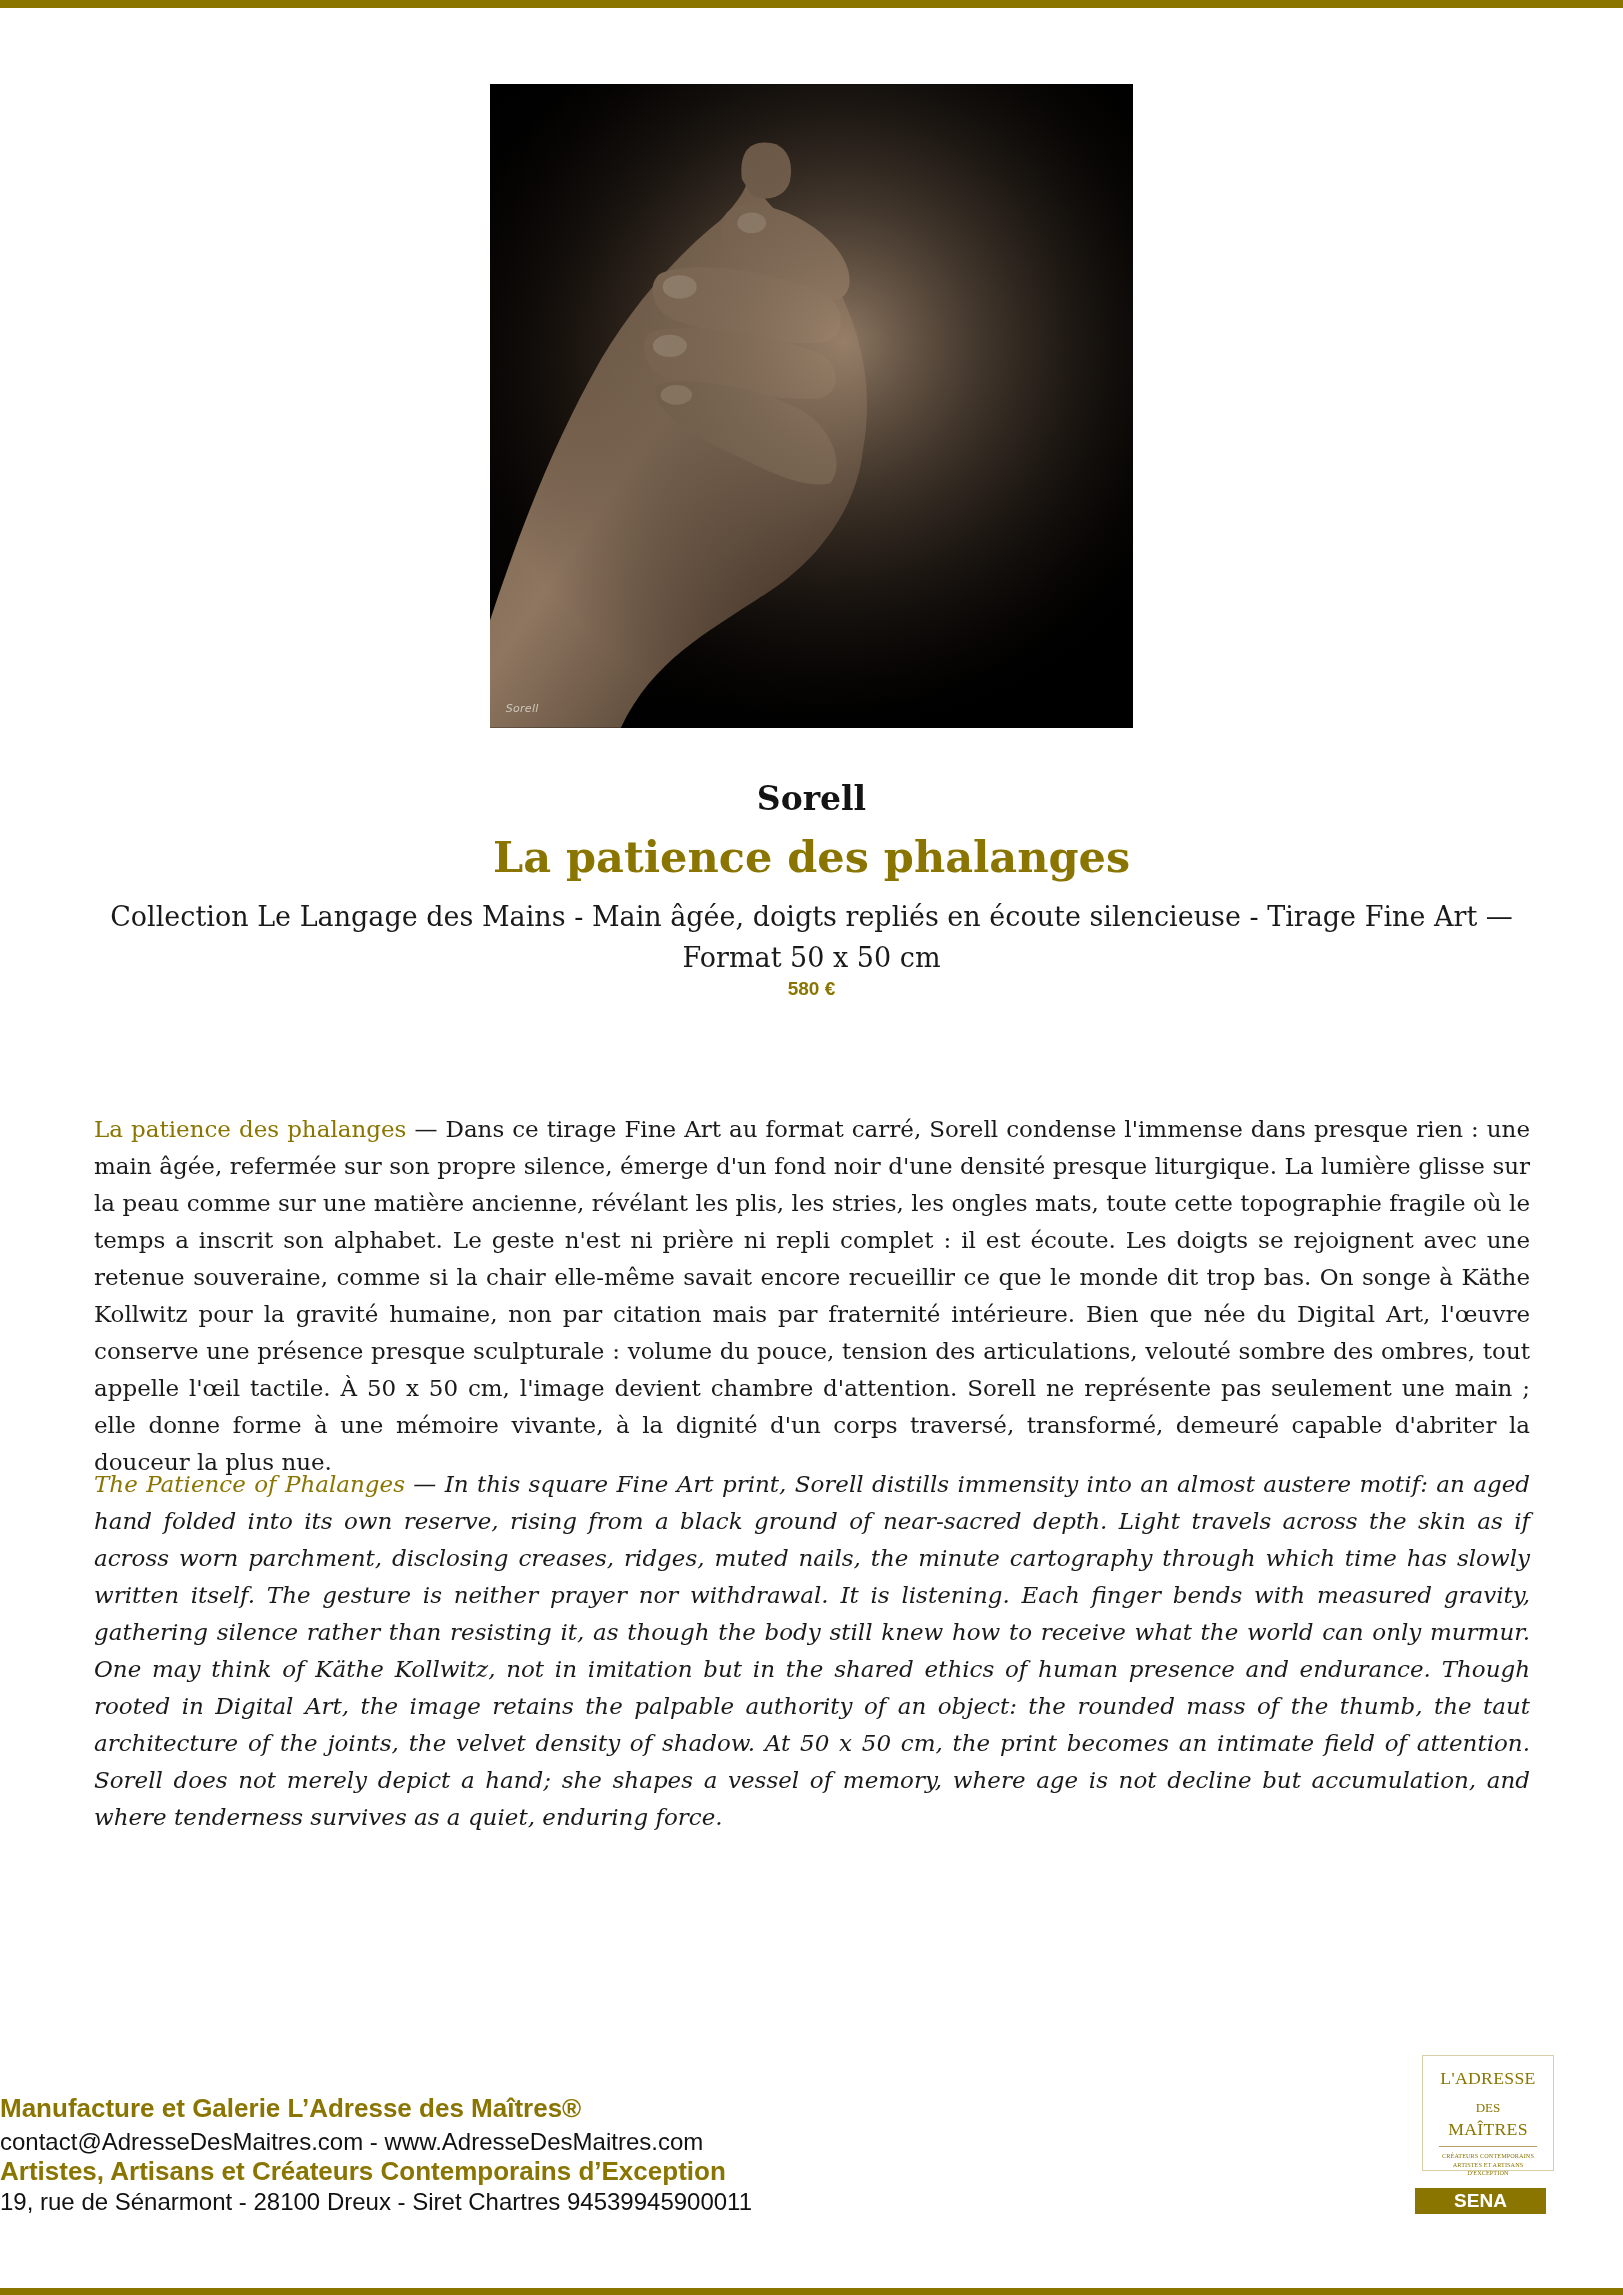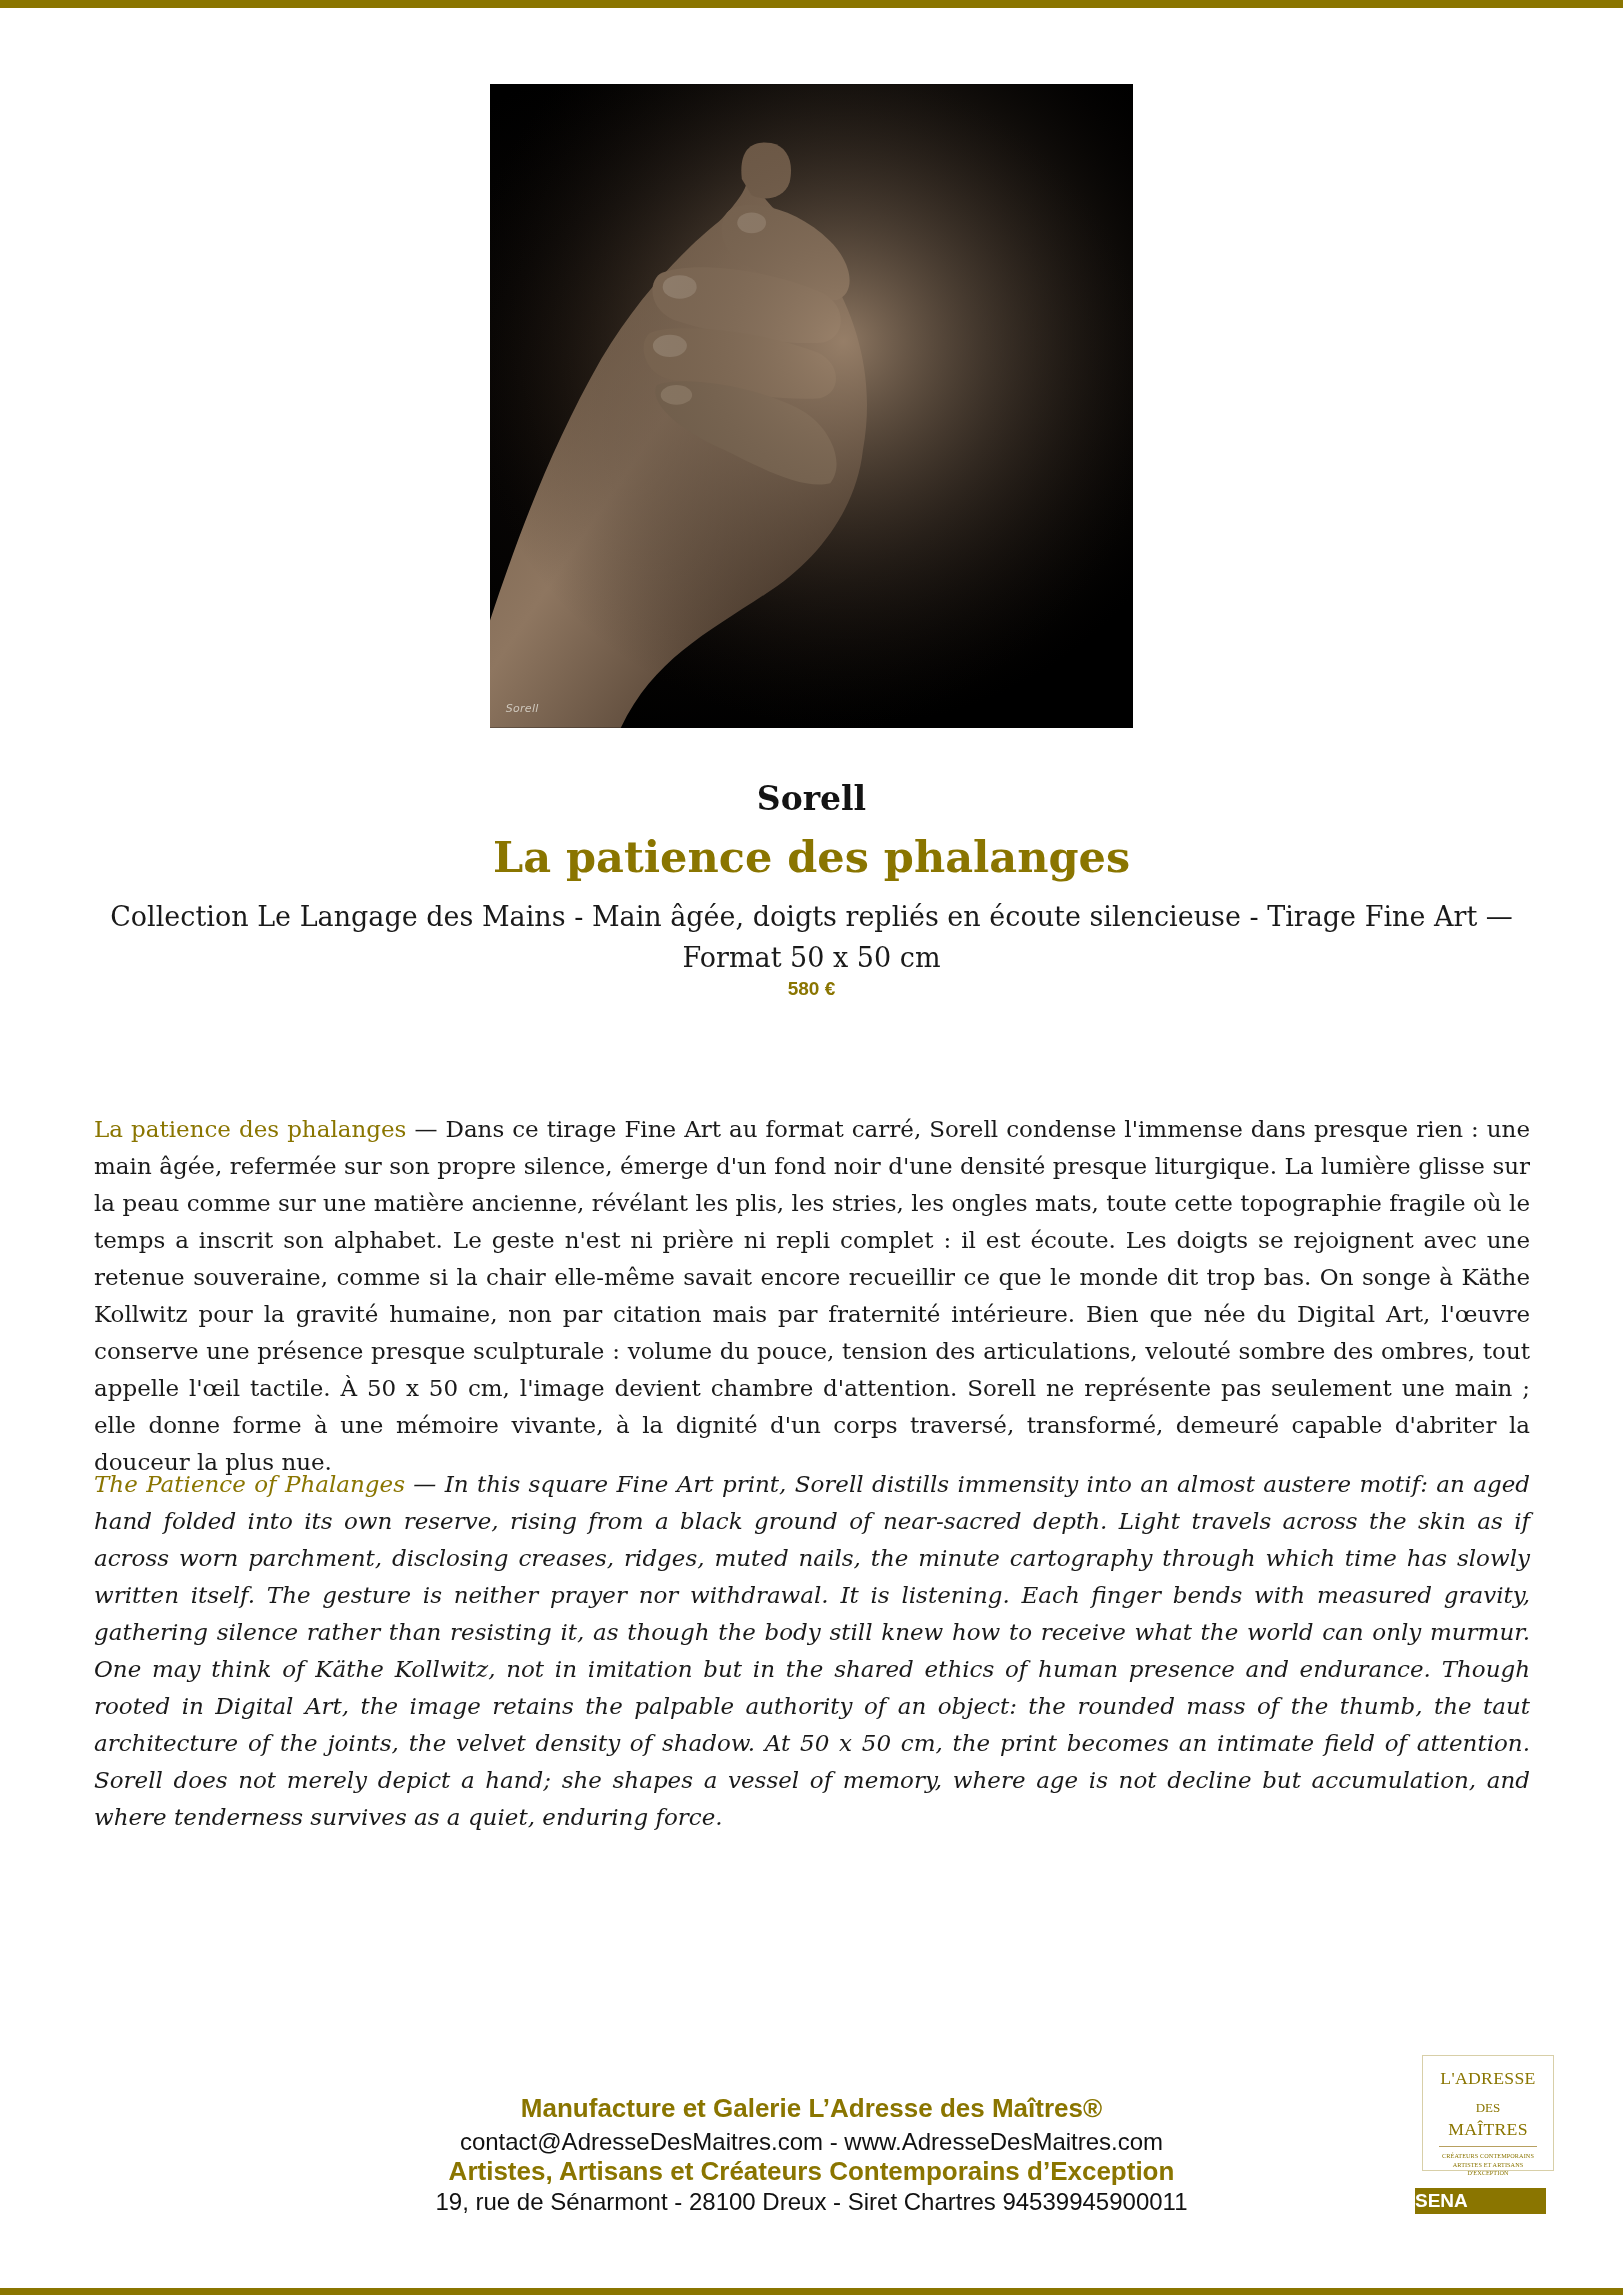--- a/index.html
+++ b/index.html
@@ -40,21 +40,21 @@
   .body-text {
     position: absolute; left: 94px; width: 1436px;
     font-family: "DejaVu Serif", serif; font-size: 23px; line-height: 37px;
     text-align: justify; color: #1a1a1a; margin: 0;
   }
   .body-text.fr { top: 1111px; }
   .body-text.en { top: 1466px; font-style: italic; }
   .lead { color: #8a7500; }
 
   .footer {
-    position: absolute; left: 0; top: 2093px; width: 1623px; text-align: center;
+    position: absolute; left: 0; top: 2093px; width: 1623px; text-align: left;
     font-family: "Liberation Sans", sans-serif;
   }
   .footer .line { display: block; }
   .footer .gold { color: #8a7500; font-weight: bold; font-size: 26px; line-height: 31px; }
   .footer .plain { color: #111111; font-size: 24px; line-height: 29px; }
   .footer .l1 { height: 34px; }
   .footer .l2 { height: 29px; }
   .footer .l3 { height: 31px; }
 
   .logo {
@@ -62,21 +62,21 @@
     border: 1.3px solid #d8cfa8; box-sizing: border-box; text-align: center;
     font-family: "Liberation Serif", serif; color: #8a7500; background: #fff;
   }
   .logo .l-main { font-size: 17.7px; margin-top: 11.8px; letter-spacing: 0.3px; }
   .logo .l-des { font-size: 13px; margin-top: 11px; }
   .logo .l-maitres { font-size: 17.7px; margin-top: 3px; letter-spacing: 0.3px; }
   .logo .l-rule { width: 98px; height: 0.7px; background: #b8a060; margin: 6.5px auto 5.2px; }
   .logo .l-small { font-size: 6.2px; line-height: 8.5px; letter-spacing: 0.1px; }
   .sena {
     position: absolute; left: 1415px; top: 2188px; width: 131px; height: 26px;
-    background: #8a7500; color: #ffffff; 
+    background: #8a7500; color: #ffffff; text-align: center;
     font-family: "Liberation Sans", sans-serif; font-weight: bold; font-size: 19px; line-height: 26px;
   }
 </style>
 </head>
 <body>
 
 <div class="bar top"></div>
 
 <div class="artwork">
   <svg viewBox="0 0 983 984" xmlns="http://www.w3.org/2000/svg">

